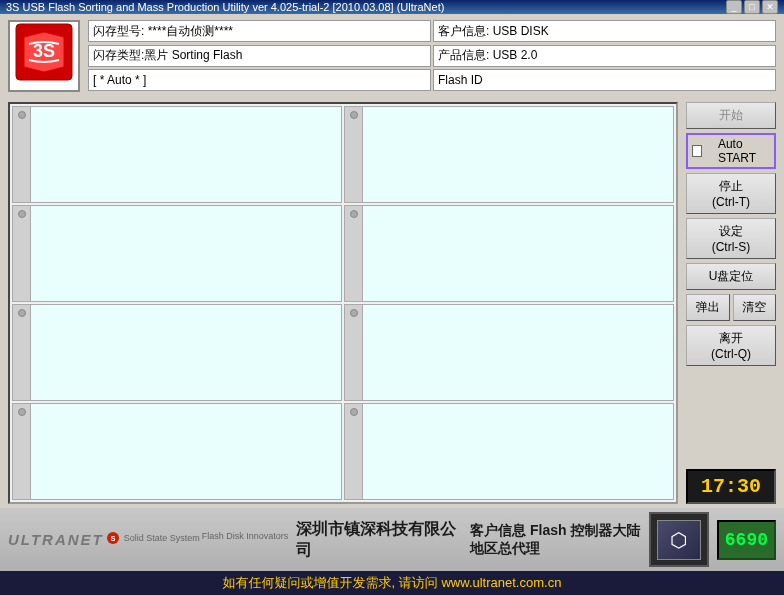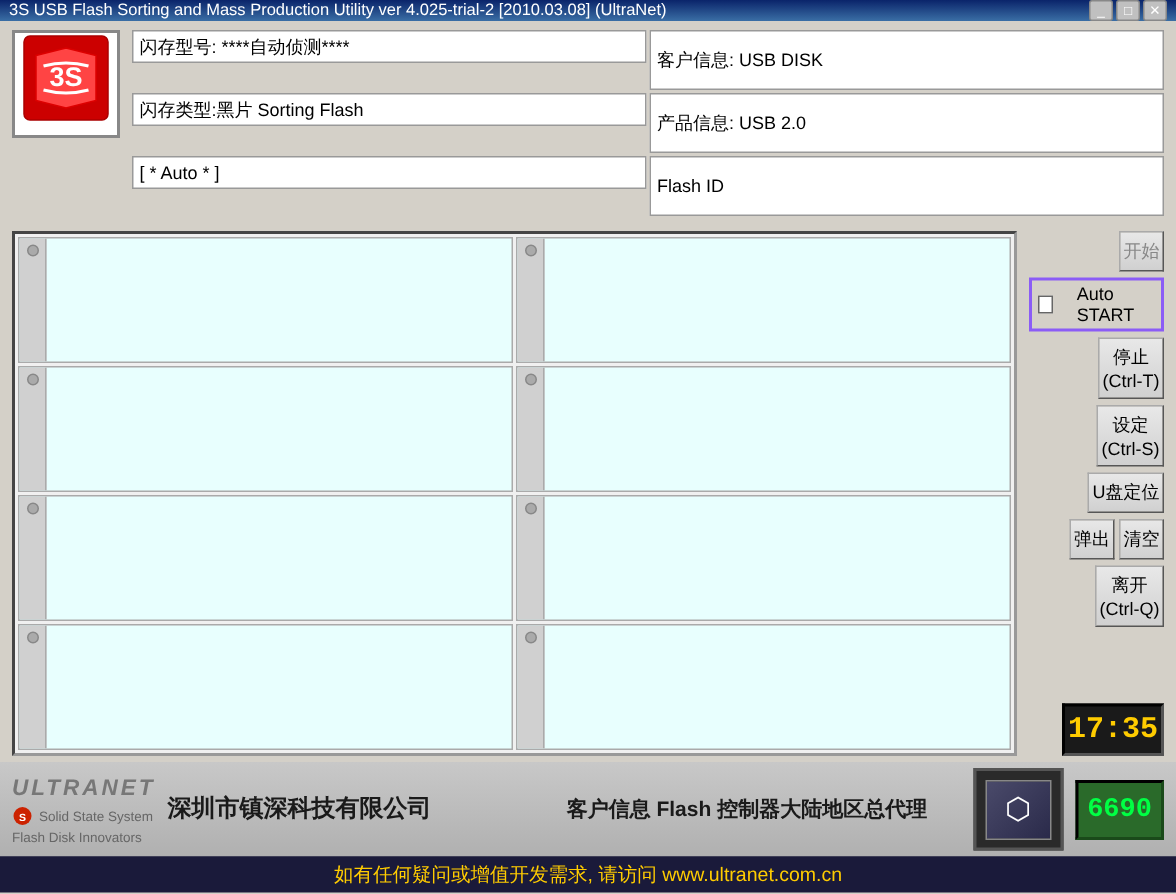--- a/index.html
+++ b/index.html
@@ -82,21 +82,21 @@
     }
     .info-row {
       display: flex;
       align-items: flex-start;
     }
     .info-field {
       border: 1px solid #999;
       background: white;
       padding: 2px 4px;
       font-size: 12px;
-      height: 40px;
+      height: 22px;
       display: flex;
       align-items: center;
       width: 100%;
     }
     .info-field-left {
       border: 1px solid #999;
       background: white;
       padding: 2px 4px;
       font-size: 12px;
       height: 22px;
@@ -155,21 +155,20 @@
       flex: 1;
       padding: 2px;
     }
 
     
     #right-panel {
       width: 90px;
       display: flex;
       flex-direction: column;
       gap: 4px;
-      align-items: flex-end;
     }
     .right-btn {
       border: 1px outset #aaa;
       background: linear-gradient(to bottom, #e8e8e8, #d0d0d0);
       text-align: center;
       padding: 4px 2px;
       cursor: pointer;
       font-size: 12px;
       color: #000;
     }
@@ -226,21 +225,21 @@
     #banner-top {
       background: linear-gradient(to bottom, #c8c8c8, #b0b0b0);
       flex: 1;
       display: flex;
       align-items: center;
       padding: 4px 8px;
       gap: 8px;
     }
     #banner-logo-area {
       display: flex;
-      flex-direction: column;
+      flex-direction: row;
       align-items: flex-start;
       gap: 2px;
     }
     .ultranet-text {
       font-style: italic;
       font-weight: bold;
       font-size: 16px;
       color: #555;
       letter-spacing: 1px;
       font-family: Arial, sans-serif;
@@ -440,21 +439,21 @@
         <div class="right-btn">清空</div>
       </div>
 
       <div class="right-btn">
         <div>离开</div>
         <div>(Ctrl-Q)</div>
       </div>
 
       <div class="spacer-top"></div>
 
-      <div class="clock-display">17:35</div>
+      <div class="clock-display">17:30</div>
     </div>
 
   </div>
 
   <div id="footer">
     <div id="banner-top">
       <div id="banner-logo-area">
         <div class="ultranet-text">
           <span style="font-style:italic; color:#777; font-size:15px; letter-spacing:2px;">ULTRANET</span>
         </div>

